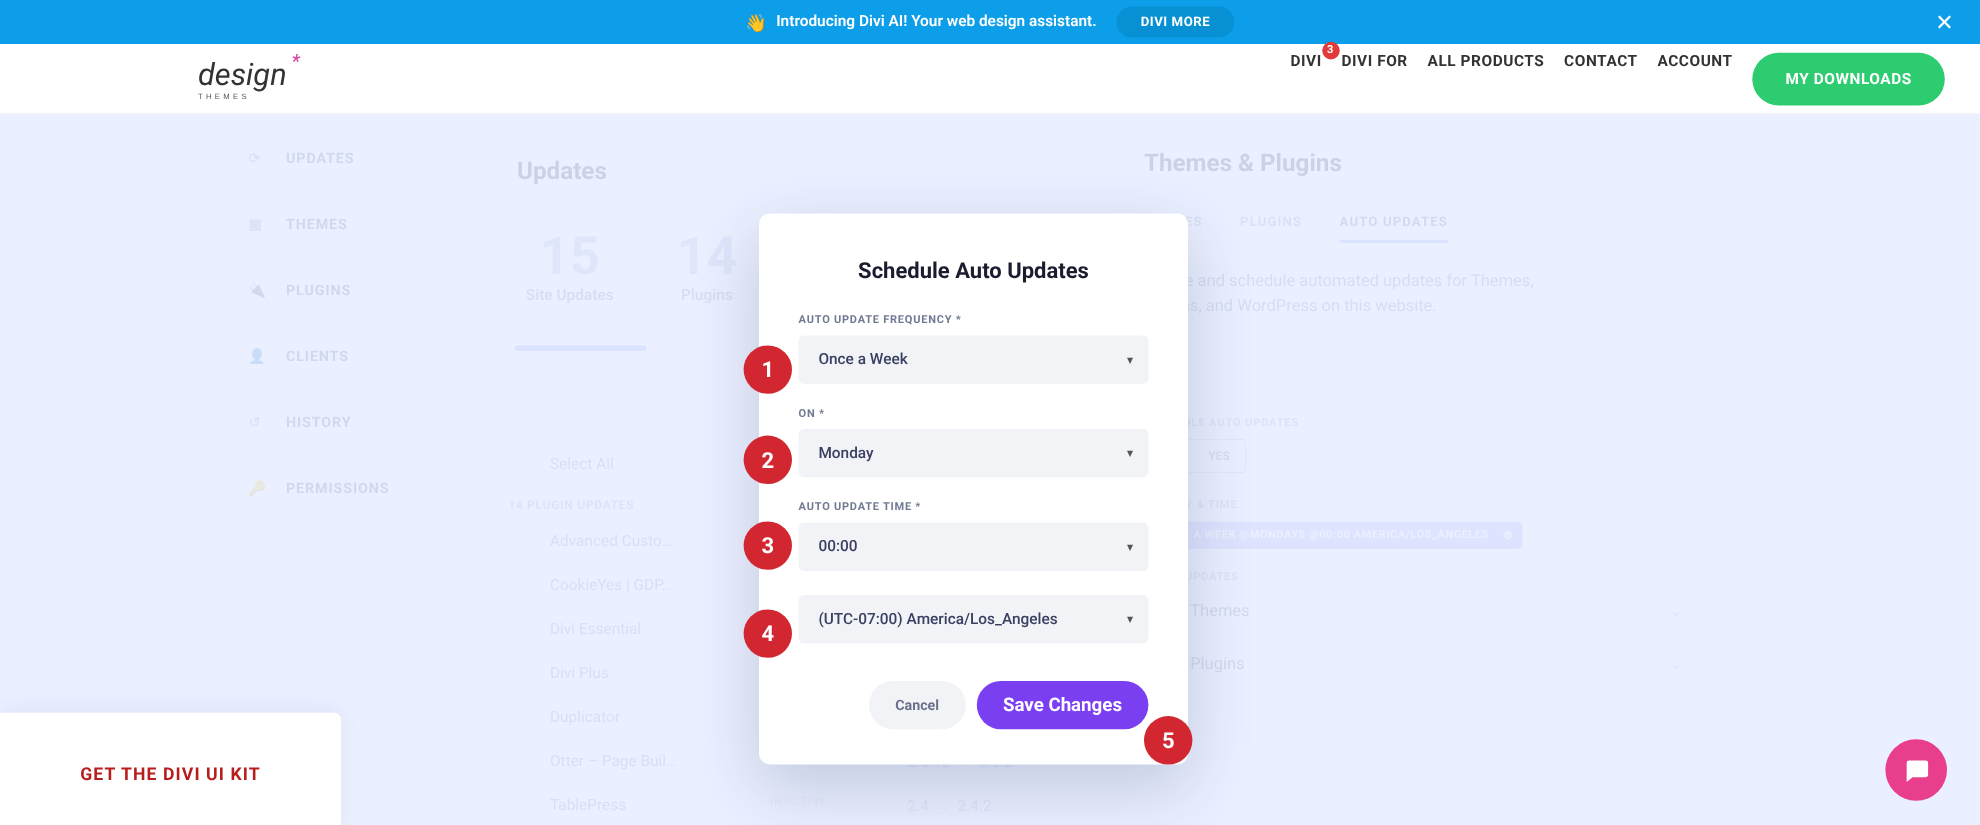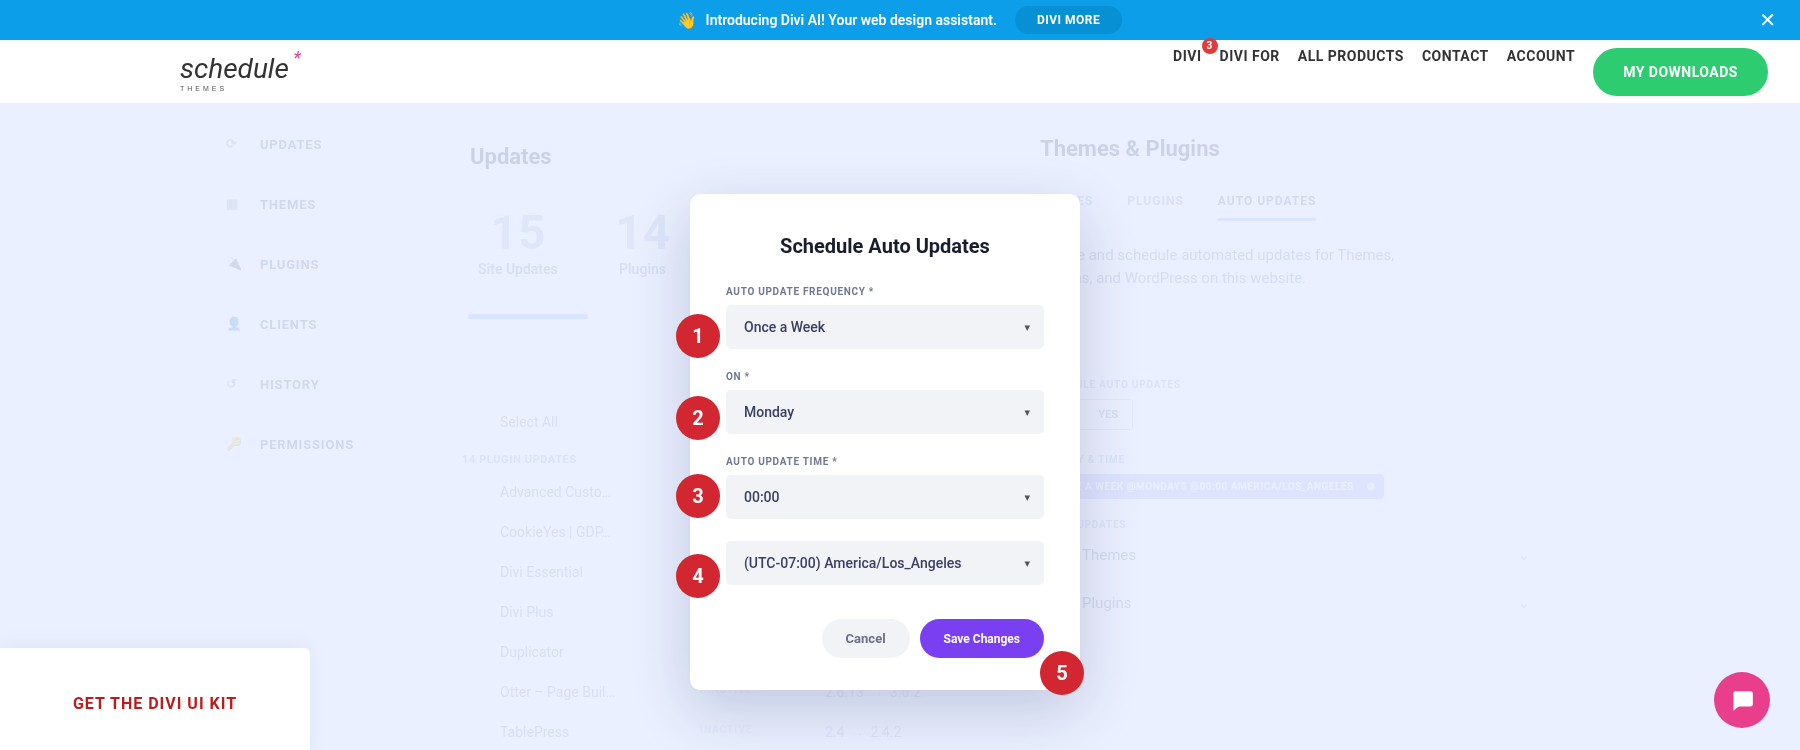--- a/index.html
+++ b/index.html
@@ -68,21 +68,21 @@
 
 .modal { position:absolute; left:690px; top:90px; width:390px; background:#fff; border-radius:10px; box-shadow:0 20px 60px rgba(30,40,90,.2); padding:40px 36px 32px; z-index:50; }
 .modal h2 { text-align:center; font-size:20px; font-weight:700; color:#1a1d2e; margin-bottom:28px; }
 .field-label { font-size:10px; font-weight:700; letter-spacing:.7px; color:#707892; margin-bottom:8px; display:block; }
 .field-label .req { color:#707892; }
 .select-wrap { position:relative; margin-bottom:22px; }
 .select-fake { background:#f2f3f7; border-radius:5px; padding:14px 18px; font-size:14px; color:#3a4062; font-weight:500; cursor:pointer; }
 .select-wrap .caret { position:absolute; right:14px; top:50%; transform:translateY(-50%); color:#555; font-size:11px; }
 .modal-actions { display:flex; justify-content:flex-end; gap:10px; margin-top:34px; }
 .btn-cancel { background:#f2f3f7; color:#6b708b; font-weight:700; font-size:13px; padding:12px 24px; border-radius:24px; cursor:pointer; border:none; }
-.btn-save   { background:#7b3ff2; color:#fff;   font-weight:700; font-size:12px; padding:12px 24px; border-radius:24px; cursor:pointer; border:none; }
+.btn-save   { background:#7b3ff2; color:#fff;   font-weight:700; font-size:17px; padding:12px 24px; border-radius:24px; cursor:pointer; border:none; }
 
 
 .callout { position:absolute; width:44px; height:44px; border-radius:50%; background:#d22730; color:#fff; font-weight:700; font-size:20px; display:flex; align-items:center; justify-content:center; z-index:60; }
 .c1{ left:676px; top:210px;} .c2{left:676px;top:292px;} .c3{left:676px;top:370px;} .c4{left:676px;top:450px;} .c5{left:1040px;top:547px;}
 
 
 .cta-card { position:absolute; left:0; bottom:0; width:310px; height:110px; background:#fff; border-top-right-radius:6px; box-shadow:0 -4px 20px rgba(0,0,0,.05); display:flex; align-items:center; justify-content:center; }
 .cta-card span { color:#b91c1c; font-weight:700; letter-spacing:1px; font-size:16px; }
 
 
@@ -94,21 +94,21 @@
 
 <div class="top-banner">
   <span class="wave">👋</span>
   <span class="msg">Introducing Divi AI! Your web design assistant.</span>
   <span class="learn">DIVI MORE</span>
   <span class="close-x">✕</span>
 </div>
 
 <div class="navbar">
   <div class="logo">
-    <span>schedule</span><span class="star">*</span>
+    <span>design</span><span class="star">*</span>
     <span class="sub">themes</span>
   </div>
   <div class="navlinks">
     <a class="badge" data-badge="3">DIVI</a>
     <a>DIVI FOR</a>
     <a>ALL PRODUCTS</a>
     <a>CONTACT</a>
     <a>ACCOUNT</a>
     <span class="my-dl">MY DOWNLOADS</span>
   </div>

